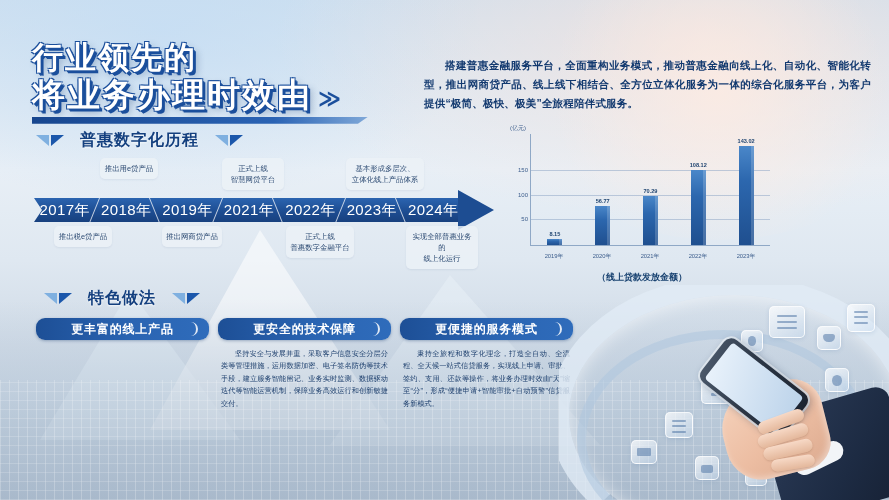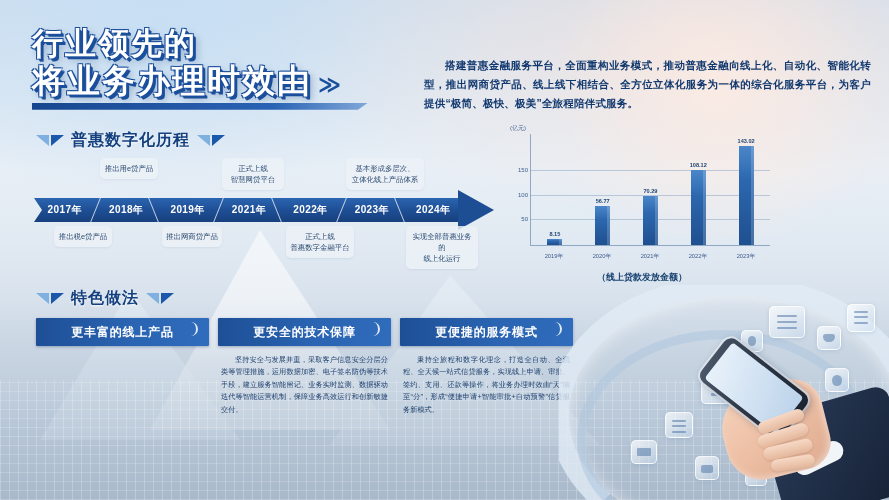--- a/index.html
+++ b/index.html
@@ -31,62 +31,62 @@
   .haze{position:absolute;left:0;right:0;bottom:0;height:200px;
     background:linear-gradient(180deg,rgba(203,216,230,0) 0%,rgba(186,201,217,.55) 45%,rgba(163,180,199,.75) 100%);}
   .grid-floor{position:absolute;left:0;right:0;bottom:0;height:120px;opacity:.5;
     background-image:
       repeating-linear-gradient(90deg,rgba(255,255,255,.45) 0 1px,transparent 1px 9px),
       repeating-linear-gradient(0deg,rgba(255,255,255,.35) 0 1px,transparent 1px 9px);}
   .skyglow{position:absolute;right:-40px;top:-60px;width:420px;height:300px;border-radius:50%;
     background:radial-gradient(circle at 50% 50%,rgba(255,236,226,.75),rgba(255,236,226,0) 65%);}
 
   
-  .header{position:absolute;left:32px;top:28px;width:360px;}
+  .header{position:absolute;left:32px;top:42px;width:360px;}
   .title-l1,.title-l2{
     font-weight:bold;letter-spacing:2px;line-height:1.06;
     color:#ffffff;
     text-shadow:
       2px 2px 0 #1b4f9c, 3px 3px 0 #1b4f9c, -1px 1px 0 #1b4f9c,
       1px -1px 0 #1b4f9c, -1px -1px 0 #1b4f9c, 4px 4px 7px rgba(20,55,105,.38);
   }
   .title-l1{font-size:31px;}
   .title-l2{font-size:33px;margin-top:3px;display:flex;align-items:flex-end;}
   .chev{display:inline-block;margin-left:6px;color:#1b4f9c;font-size:22px;letter-spacing:-5px;
     text-shadow:none;font-weight:bold;transform:translateY(-3px);}
   .title-rule{margin-top:4px;height:7px;width:336px;
     background:linear-gradient(90deg,#17468f 0%,#2a63b4 72%,#7fa8d8 100%);
     clip-path:polygon(0 0,100% 0,97% 100%,0 100%);}
 
   .intro{position:absolute;left:424px;top:56px;width:447px;
     font-size:10.5px;line-height:19px;color:#12396f;font-weight:bold;
     text-align:justify;text-indent:21px;letter-spacing:.2px;}
 
   
-  .sec-head{position:absolute;display:flex;align-items:center;gap:7px;}
+  .sec-head{position:absolute;display:flex;align-items:center;gap:16px;}
   .sec-head .txt{font-size:16px;font-weight:bold;color:#14407f;letter-spacing:1px;
     text-shadow:0 1px 2px rgba(255,255,255,.9);}
   .tri{width:0;height:0;border-top:11px solid #1b57ab;}
   .tri.l{border-left:13px solid transparent;border-right:0;}
   .tri.r{border-right:13px solid transparent;border-left:0;}
   .tri.lite{border-top-color:#7fb0e0;}
   .tri-pair{display:flex;gap:2px;}
   #sec-timeline{left:36px;top:130px;}
-  #sec-practice{left:36px;top:288px;}
+  #sec-practice{left:44px;top:288px;}
 
   
   .timeline{position:absolute;left:34px;top:160px;width:470px;height:108px;}
   .tl-bar{position:absolute;left:0;top:38px;width:430px;height:24px;
     background:linear-gradient(180deg,#2b64b0 0%,#1d4d92 55%,#17407e 100%);
     clip-path:polygon(0 0,100% 0,100% 100%,0 100%,8px 50%);
     display:flex;align-items:center;}
   .tl-arrow{position:absolute;left:424px;top:30px;width:0;height:0;
     border-top:20px solid transparent;border-bottom:20px solid transparent;
     border-left:36px solid #1d4d92;}
-  .yr{flex:1;position:relative;color:#fff;font-size:10px;font-weight:bold;
+  .yr{flex:1;position:relative;color:#fff;font-size:15px;font-weight:normal;
     text-align:center;letter-spacing:.4px;}
   .yr + .yr::before{content:"";position:absolute;left:-2px;top:-7px;height:38px;width:1px;
     background:rgba(255,255,255,.75);transform:skewX(-22deg);}
   .yr.alt + .yr::before{transform:skewX(22deg);}
 
   .bubble{position:absolute;background:rgba(236,241,247,.82);border-radius:5px;
     font-size:7.4px;line-height:11px;color:#2c4a72;text-align:center;
     padding:5px 3px;box-sizing:border-box;box-shadow:0 1px 2px rgba(40,70,110,.08);}
   .bub-up{top:-2px;}
   .bub-dn{top:66px;}
@@ -107,21 +107,21 @@
     box-shadow:inset -3px 0 0 rgba(255,255,255,.18);}
   .bval{font-size:5.6px;color:#1f4470;margin-bottom:2px;font-weight:bold;white-space:nowrap;}
   .xlabels{position:absolute;left:22px;right:6px;bottom:9px;display:flex;justify-content:space-around;}
   .xlabels span{width:17%;text-align:center;font-size:5.8px;color:#3c5d8c;}
   .chart-cap{position:absolute;left:0;right:0;bottom:-14px;text-align:center;
     font-size:9px;color:#16406f;font-weight:bold;}
 
   
   .cards{position:absolute;left:36px;top:318px;width:538px;display:flex;gap:9px;}
   .card{width:173px;}
-  .card-head{height:28px;border-radius:1px;
+  .card-head{height:22px;border-radius:9px;
     background:linear-gradient(90deg,#1d4f96 0%,#2a64b2 55%,#2f6cbb 100%);
     color:#fff;font-size:12px;font-weight:bold;letter-spacing:.8px;
     display:flex;align-items:center;justify-content:center;
     box-shadow:0 1px 3px rgba(25,60,110,.35);position:relative;}
   .card-head::after{content:"";position:absolute;right:11px;top:4px;width:7px;height:14px;
     border-right:2px solid rgba(255,255,255,.85);border-radius:0 14px 14px 0;}
   .card-body{margin-top:8px;font-size:7.2px;line-height:12.4px;color:#1d3f6d;
     text-align:justify;text-indent:14px;padding:0 3px;}
 
   

